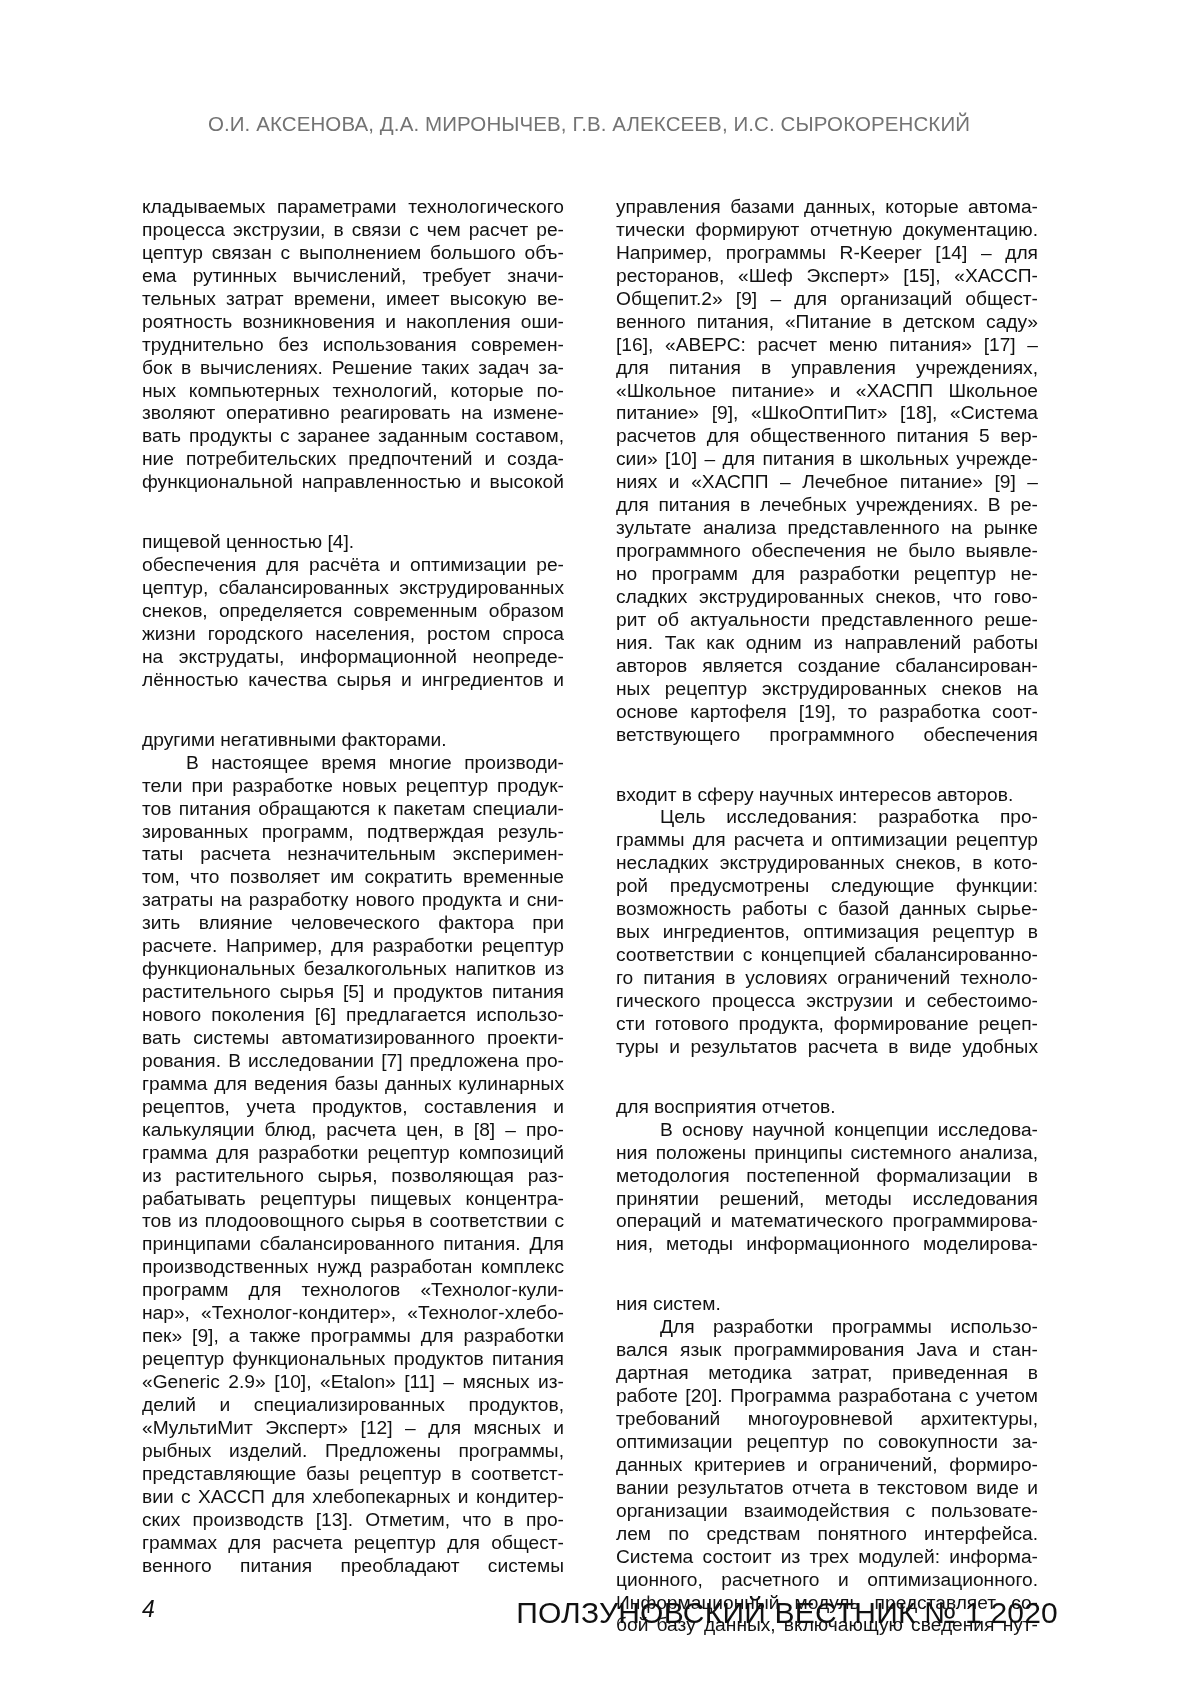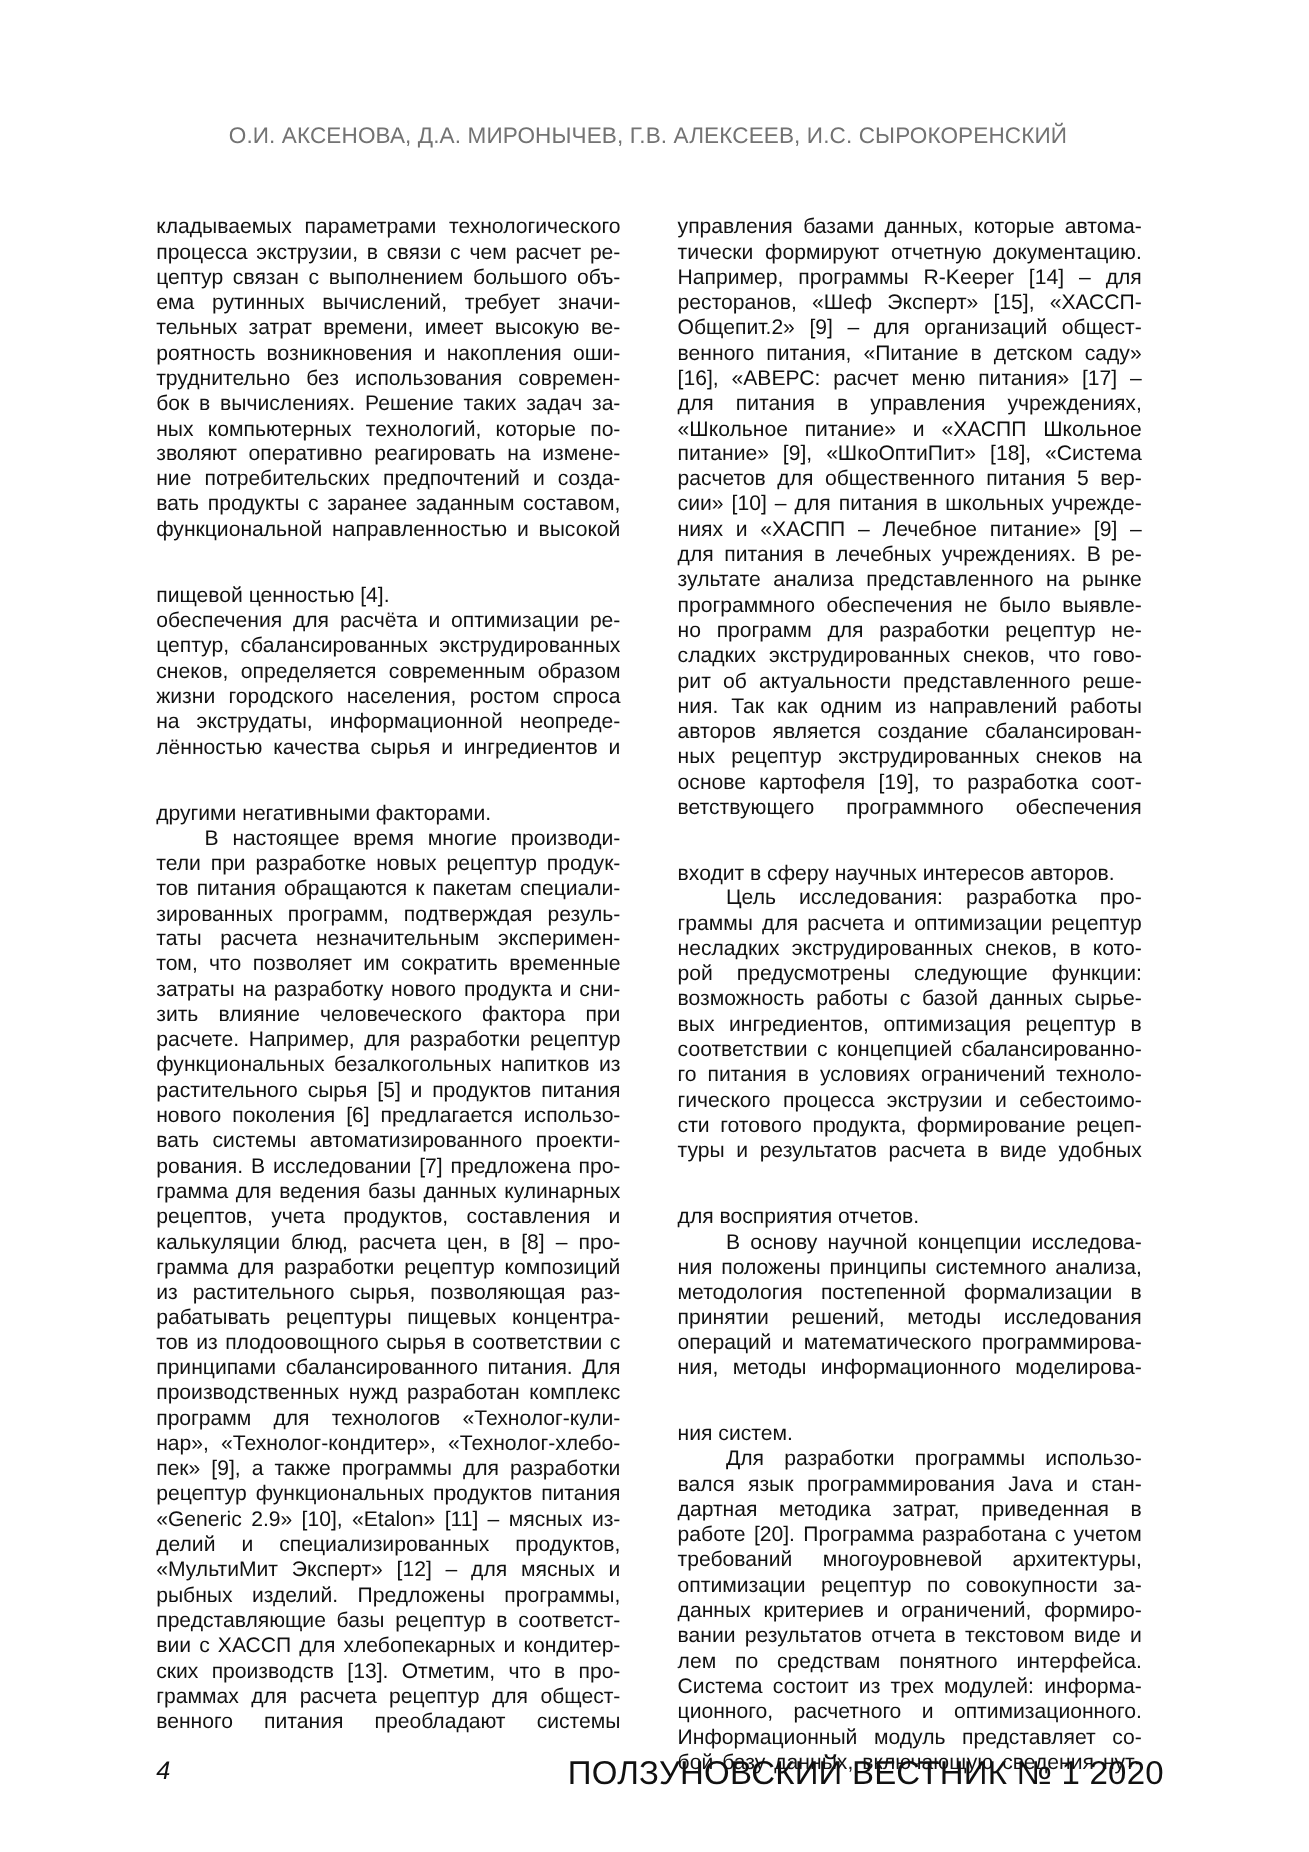--- a/index.html
+++ b/index.html
@@ -42,22 +42,22 @@
       <span class="line">кладываемых параметрами технологического</span>
       <span class="line">процесса экструзии, в связи с чем расчет ре-</span>
       <span class="line">цептур связан с выполнением большого объ-</span>
       <span class="line">ема рутинных вычислений, требует значи-</span>
       <span class="line">тельных затрат времени, имеет высокую ве-</span>
       <span class="line">роятность возникновения и накопления оши-</span>
       <span class="line">труднительно без использования современ-</span>
       <span class="line">бок в вычислениях. Решение таких задач за-</span>
       <span class="line">ных компьютерных технологий, которые по-</span>
       <span class="line">зволяют оперативно реагировать на измене-</span>
+      <span class="line">вать продукты с заранее заданным составом,</span>
       <span class="line">ние потребительских предпочтений и созда-</span>
-      <span class="line">вать продукты с заранее заданным составом,</span>
       <span class="line">функциональной направленностью и высокой</span>
       <span class="line last">пищевой ценностью [4].</span>
     </div>
     <div>
       <span class="line">обеспечения для расчёта и оптимизации ре-</span>
       <span class="line">цептур, сбалансированных экструдированных</span>
       <span class="line">снеков, определяется современным образом</span>
       <span class="line">жизни городского населения, ростом спроса</span>
       <span class="line">на экструдаты, информационной неопреде-</span>
       <span class="line">лённостью качества сырья и ингредиентов и</span>
@@ -155,20 +155,21 @@
     </div>
     <div>
       <span class="line indent">Для разработки программы использо-</span>
       <span class="line">вался язык программирования Java и стан-</span>
       <span class="line">дартная методика затрат, приведенная в</span>
       <span class="line">работе [20]. Программа разработана с учетом</span>
       <span class="line">требований многоуровневой архитектуры,</span>
       <span class="line">оптимизации рецептур по совокупности за-</span>
       <span class="line">данных критериев и ограничений, формиро-</span>
       <span class="line">вании результатов отчета в текстовом виде и</span>
+      <span class="line">организации взаимодействия с пользовате-</span>
       <span class="line">лем по средствам понятного интерфейса.</span>
       <span class="line">Система состоит из трех модулей: информа-</span>
       <span class="line">ционного, расчетного и оптимизационного.</span>
       <span class="line">Информационный модуль представляет со-</span>
       <span class="line">бой базу данных, включающую сведения нут-</span>
     </div>
   </div>
 
 <div class="footer-page">4</div>
 <div class="footer-journal">ПОЛЗУНОВСКИЙ ВЕСТНИК № 1 2020</div>

